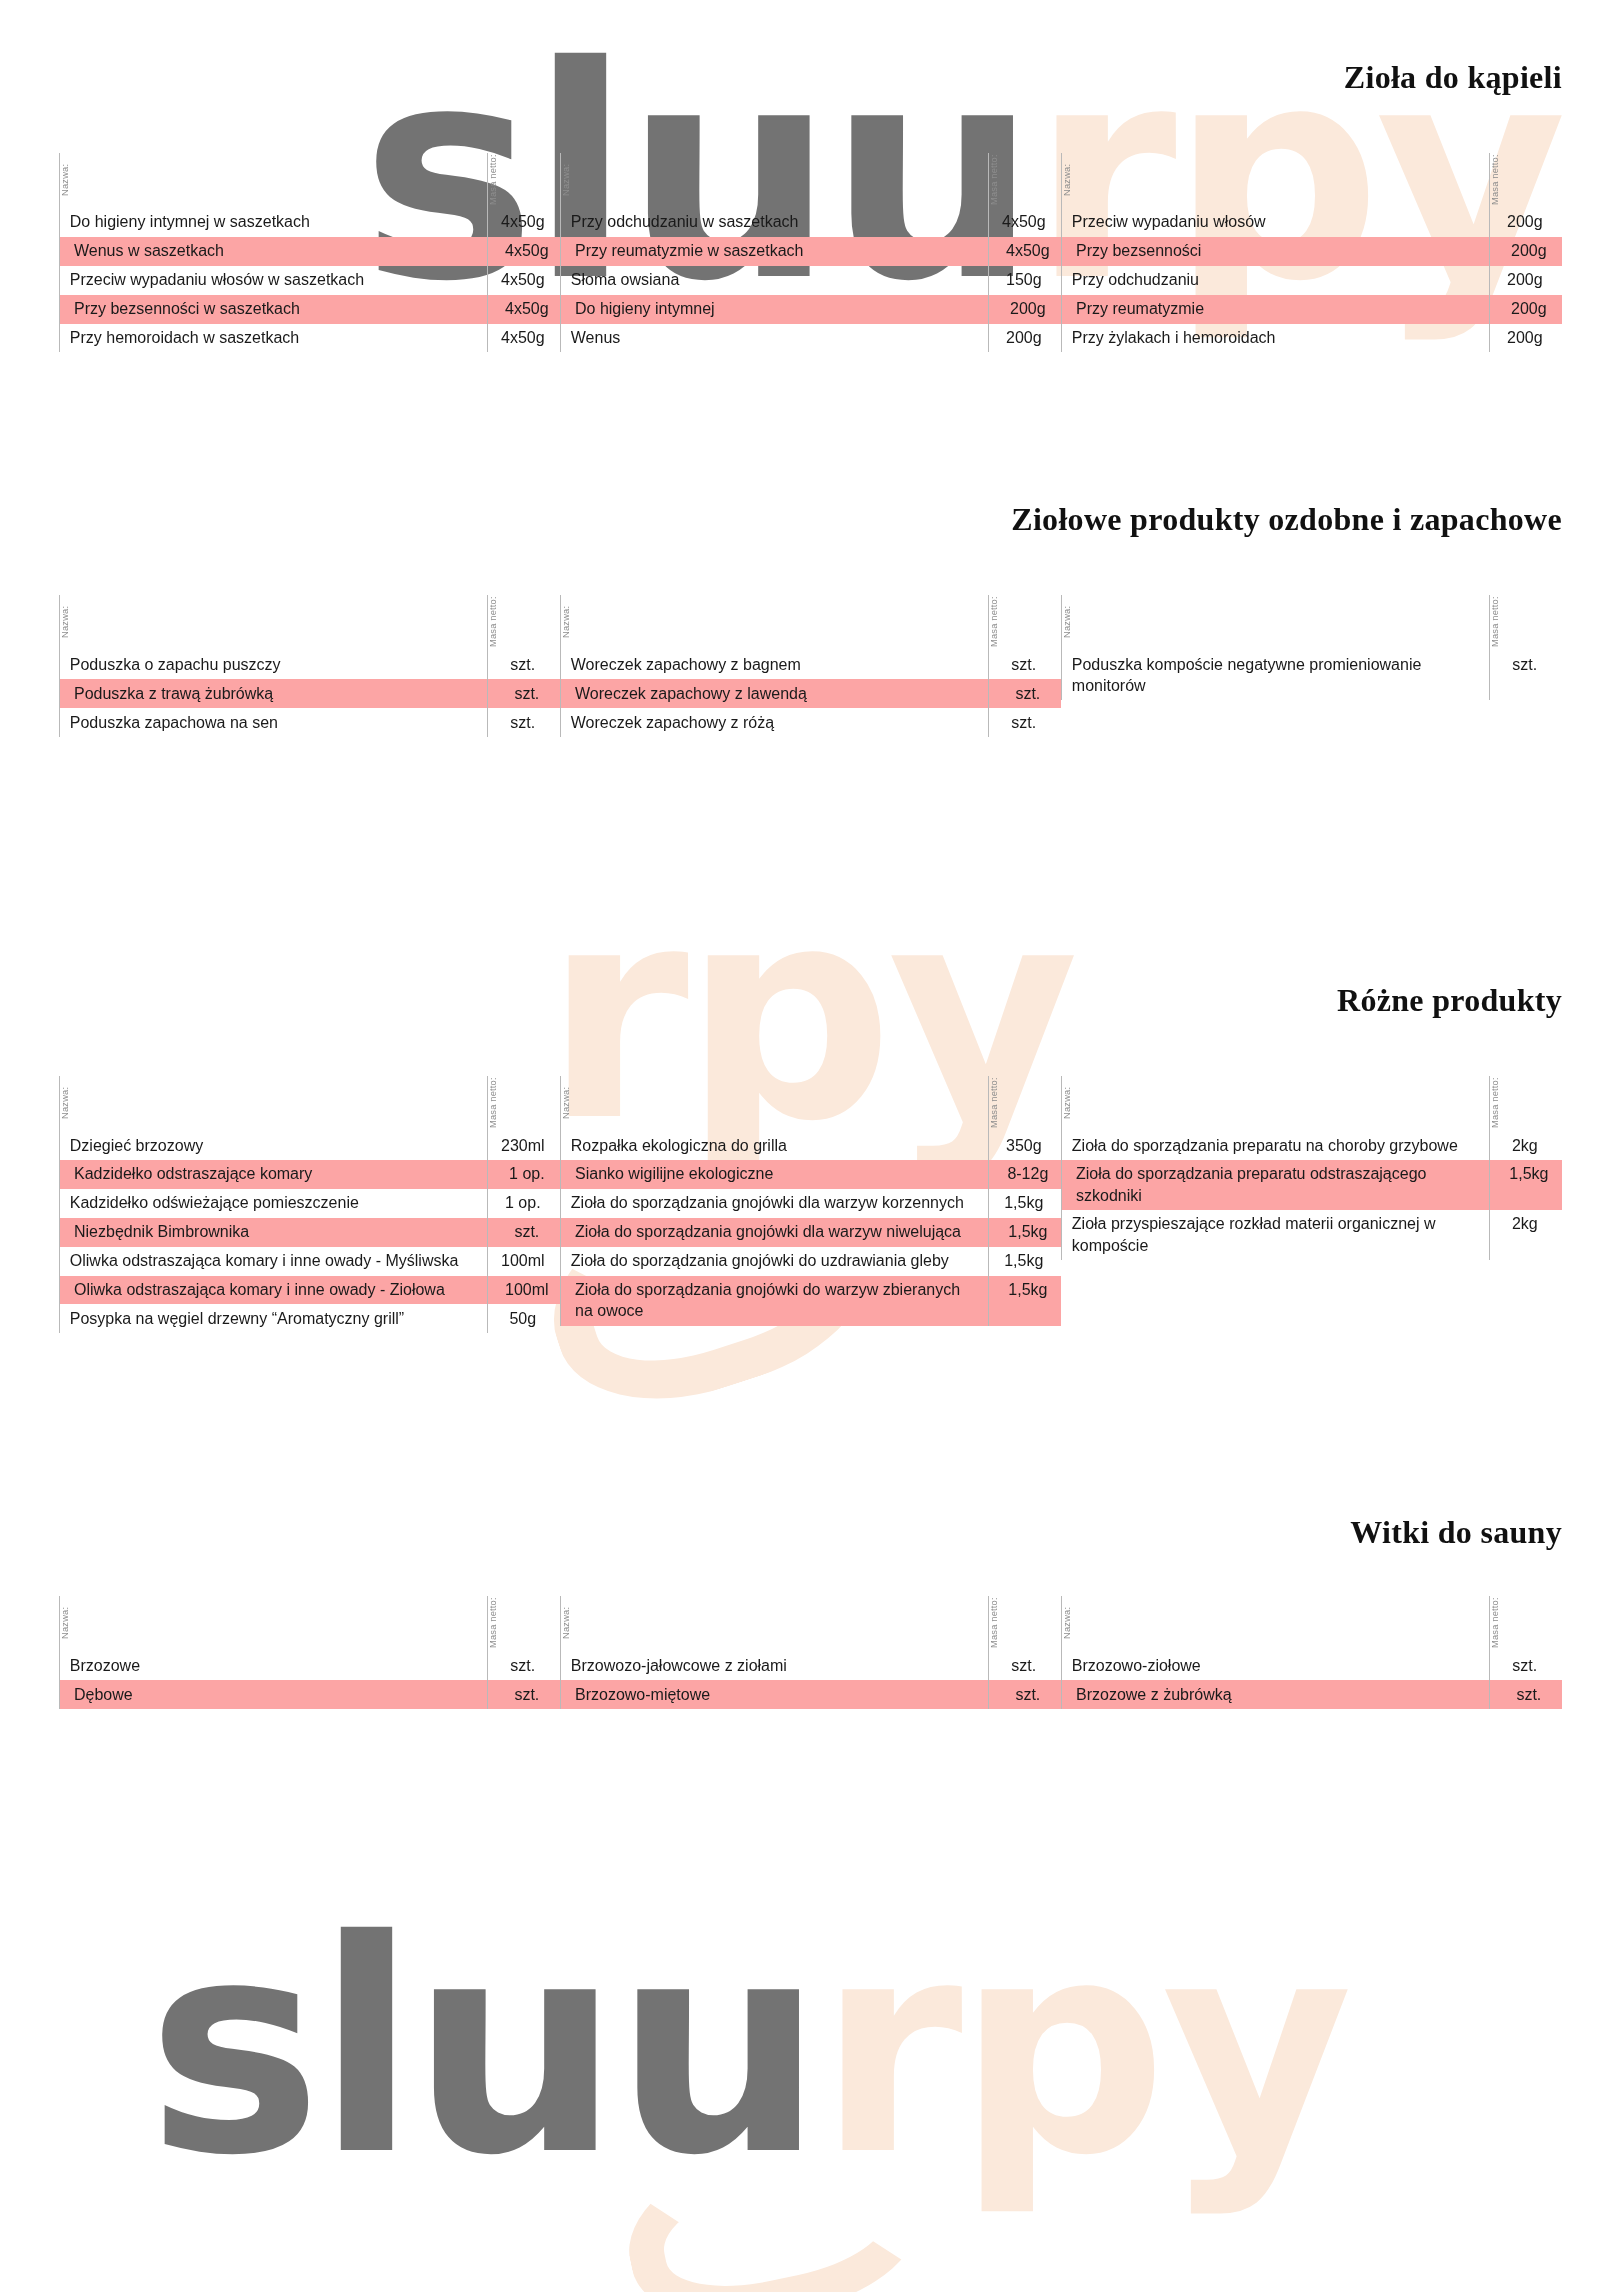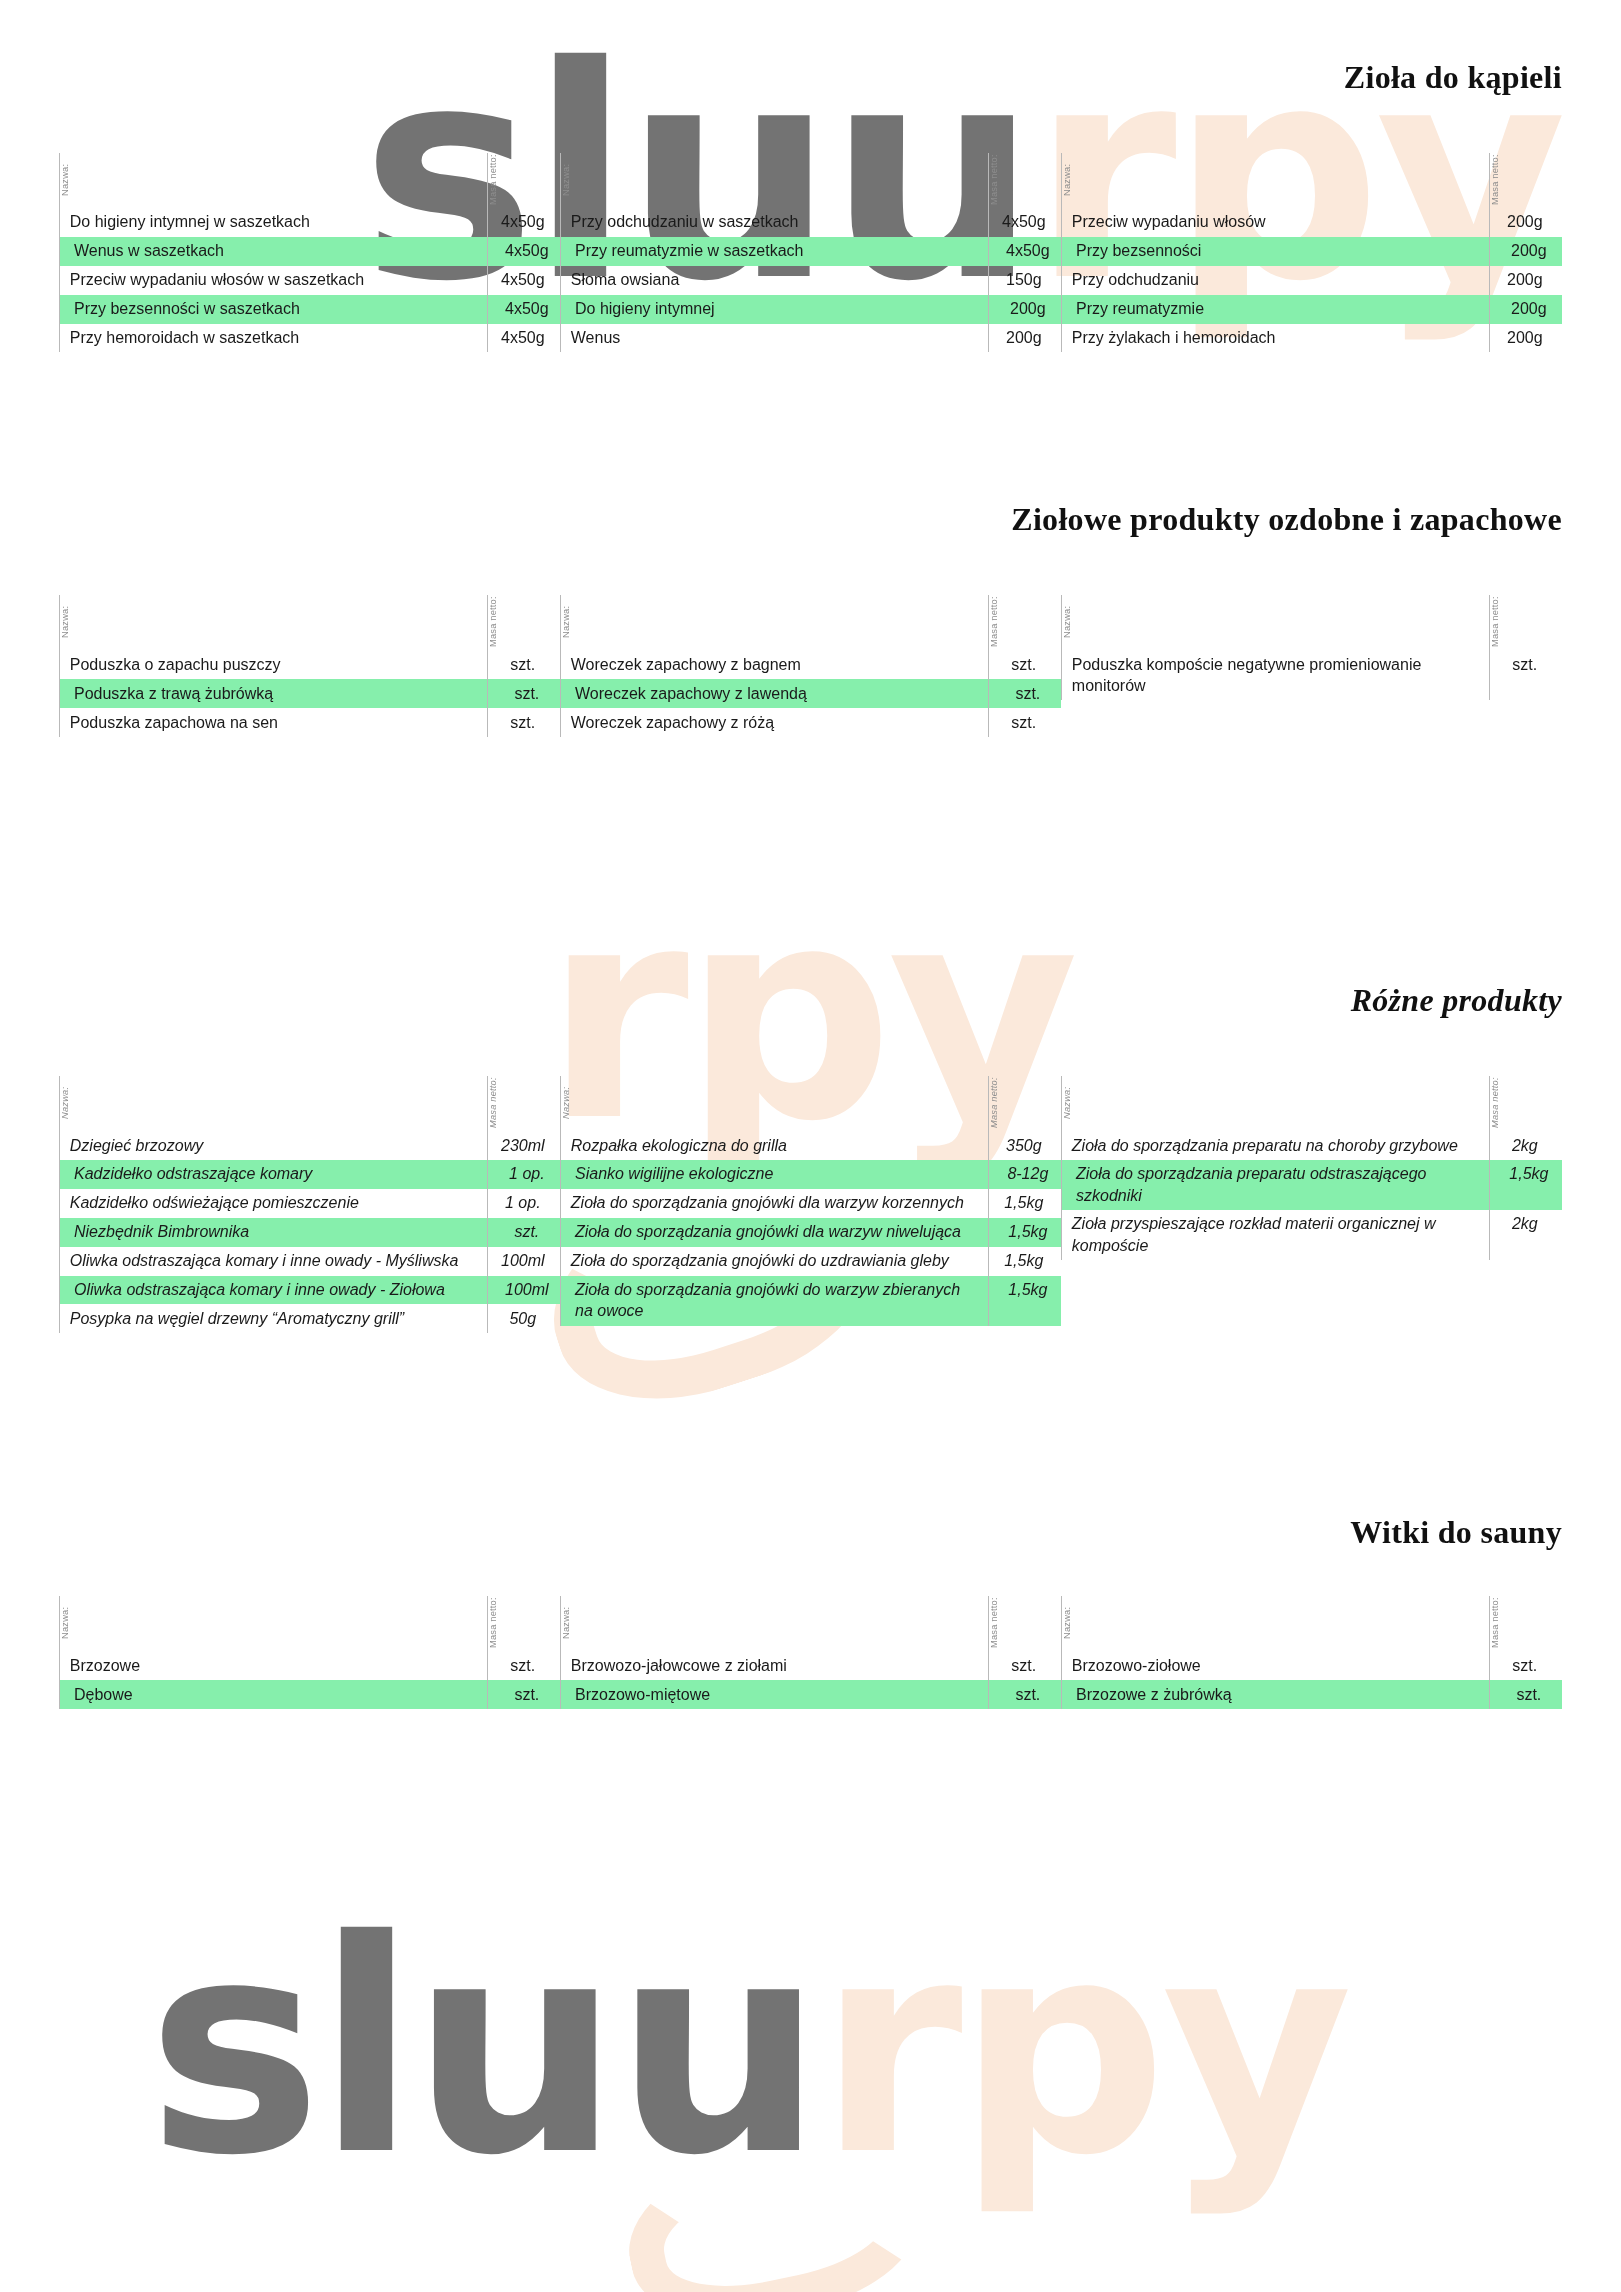--- a/index.html
+++ b/index.html
@@ -128,31 +128,31 @@
     border-left: 1px solid #b9b9b9;
     line-height: 1.32;
     font-size: 16px;
   }
   table.menu td.mass {
     text-align: center;
     white-space: nowrap;
     padding-right: 7.8px;
     padding-left: 5.9px;
   }
-  table.menu tr.alt td { background: #86efac; padding-left: 14px; }
+  table.menu tr.alt td { background: #fca5a5; padding-left: 14px; }
 
   
   .s1 { padding-top: 59px; }
   .s1 .section-title { margin-bottom: 57px; }
   .s1 .cols { margin-top: 0; }
 
   .s2 { padding-top: 149px; }
   .s2 .section-title { margin-bottom: 57px; }
 
-  .s3 { padding-top: 245px; font-style: italic; }
+  .s3 { padding-top: 245px; }
   .s3 .section-title { margin-bottom: 57px; }
 
   .s4 { padding-top: 181px; }
   .s4 .section-title { margin-bottom: 45px; }
 </style>
 </head>
 <body>
 
 <div class="page">
 

